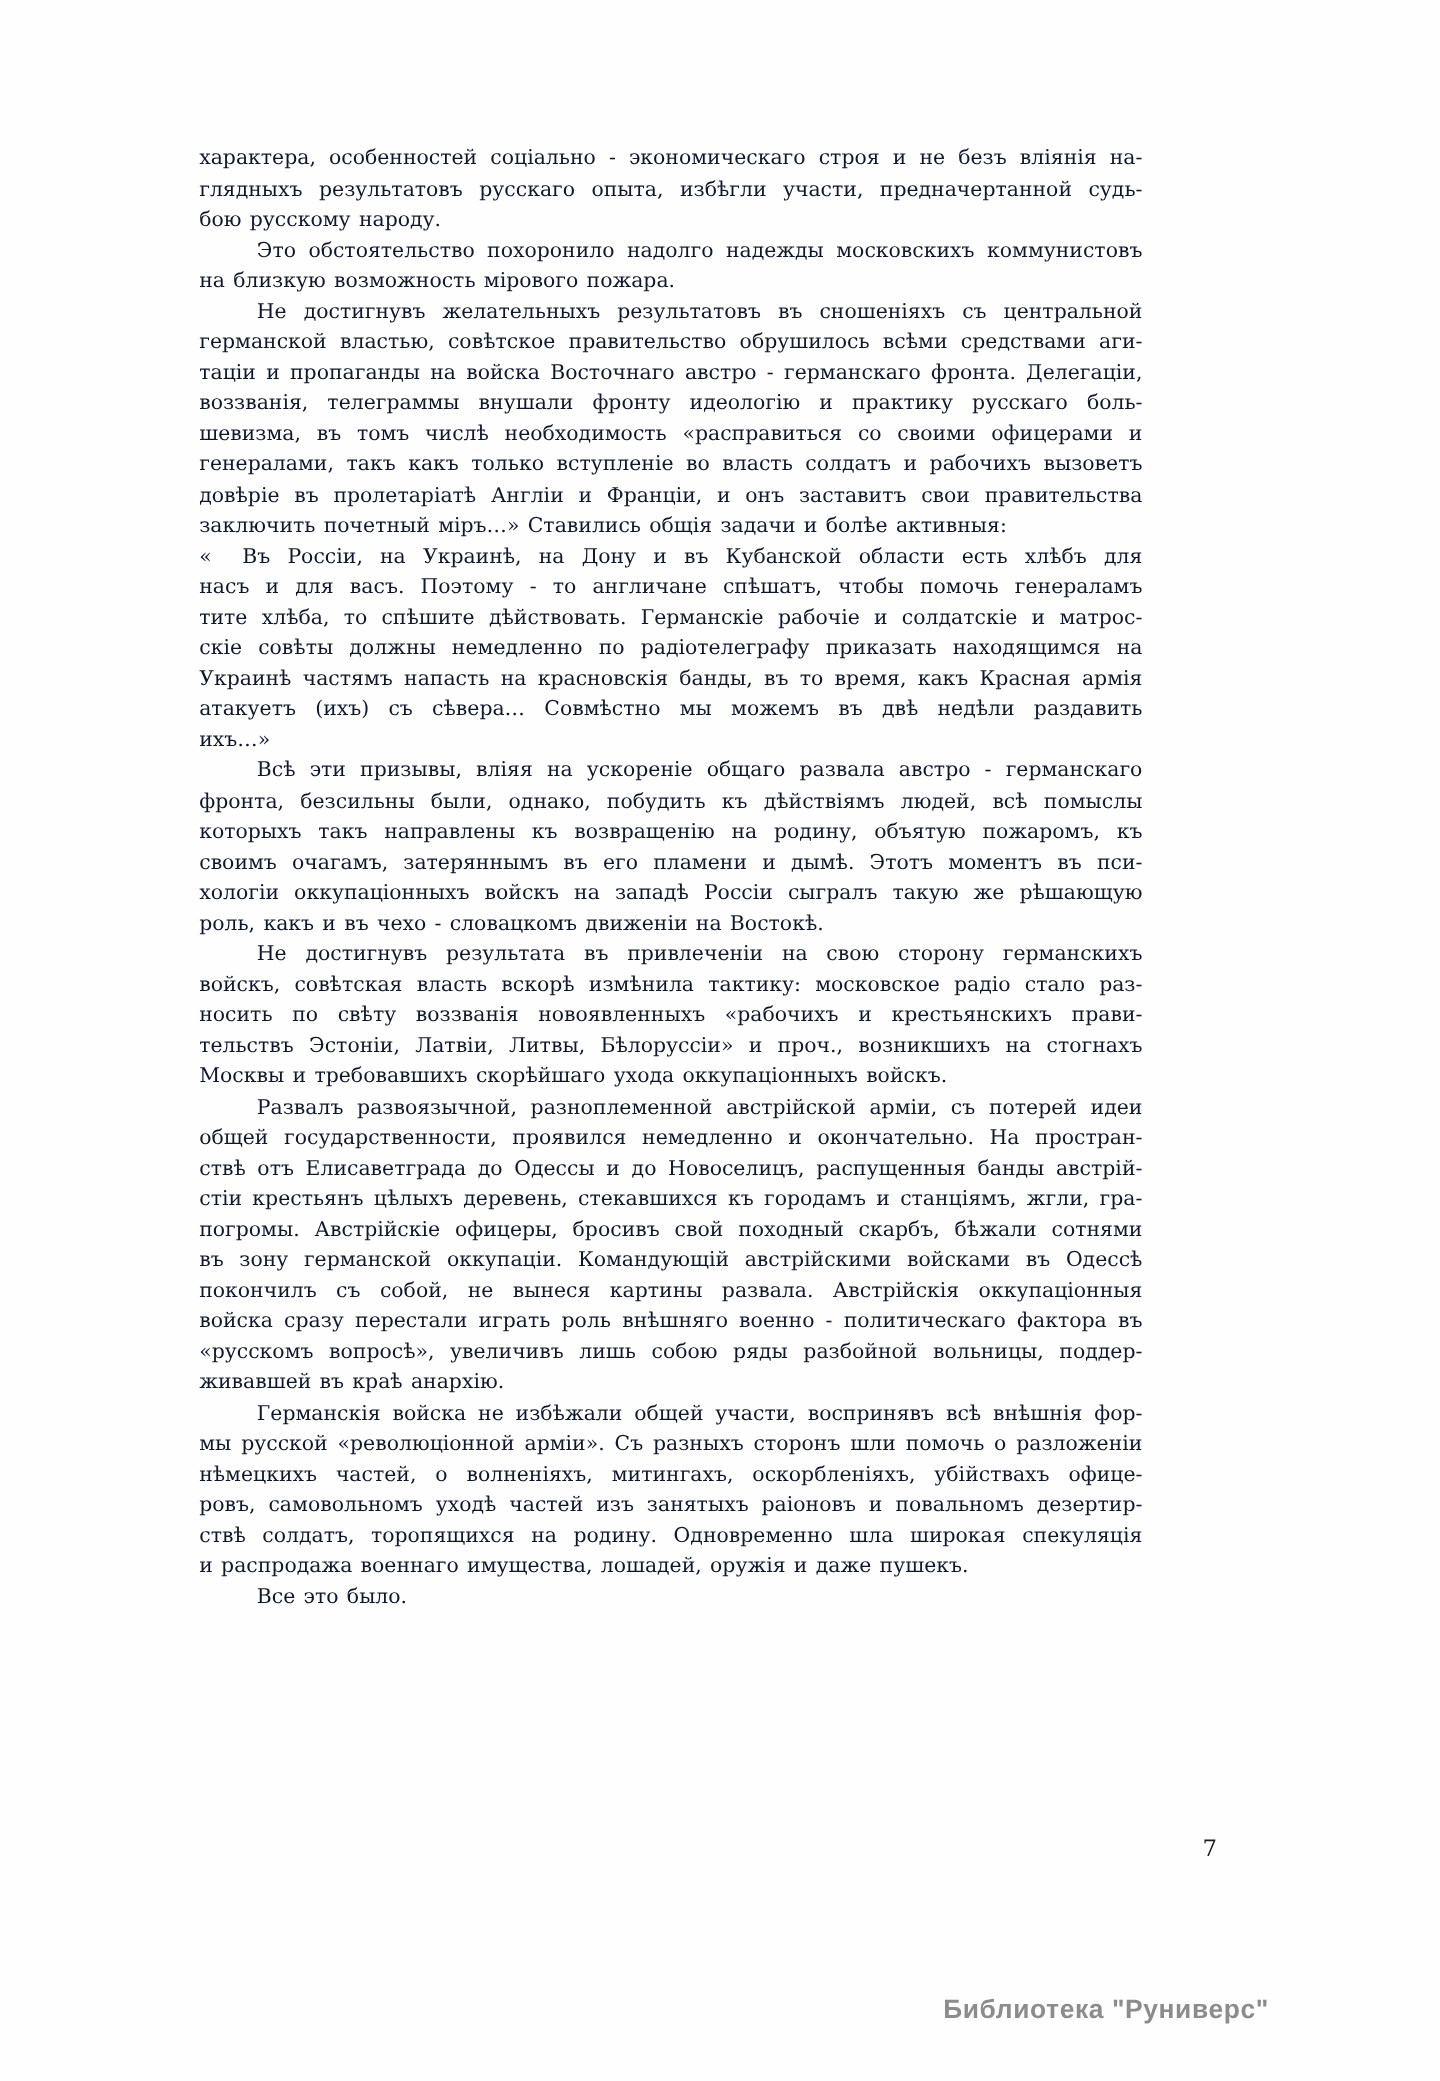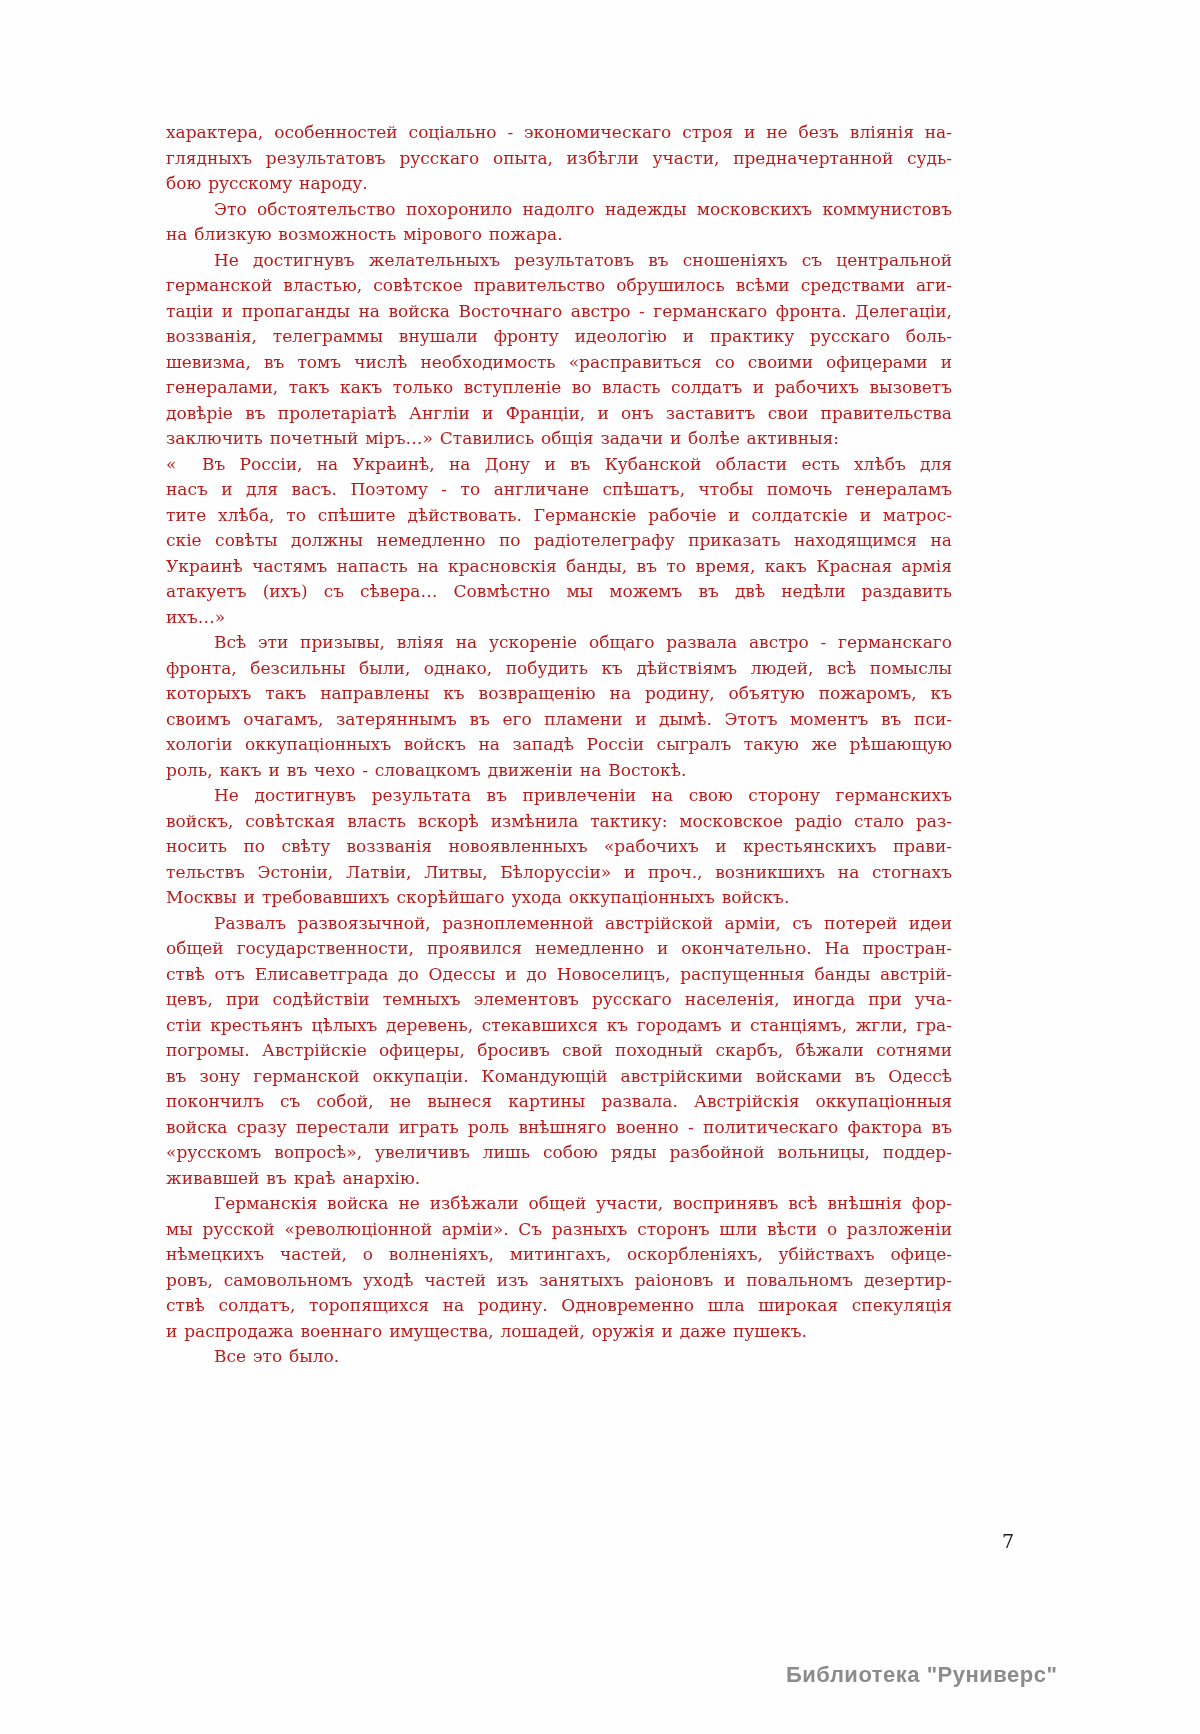--- a/index.html
+++ b/index.html
@@ -11,21 +11,21 @@
     overflow: hidden;
   }
   .page {
     position: absolute; left: 0; top: 0;
     width: 1200px; height: 1734px;
     background: #fefefe;
   }
   .text-block {
     position: absolute;
     left: 166px; top: 120px; width: 786px;
-    color: #b91c1c;
+    color: #0f172a;
     font-size: 17px;
     line-height: 25.5px;
     word-spacing: 1.5px;
   }
   .line {
     text-align: justify;
     text-align-last: justify;
     height: 25.5px;
     overflow: hidden;
     white-space: nowrap;
@@ -90,32 +90,31 @@
         <div class="line first">Не достигнувъ результата въ привлеченіи на свою сторону германскихъ</div>
         <div class="line">войскъ, совѣтская власть вскорѣ измѣнила тактику: московское радіо стало раз-</div>
         <div class="line">носить по свѣту воззванія новоявленныхъ «рабочихъ и крестьянскихъ прави-</div>
         <div class="line">тельствъ Эстоніи, Латвіи, Литвы, Бѣлоруссіи» и проч., возникшихъ на стогнахъ</div>
         <div class="line last">Москвы и требовавшихъ скорѣйшаго ухода оккупаціонныхъ войскъ.</div>
       </div>
       <div class="para">
         <div class="line first">Развалъ развоязычной, разноплеменной австрійской арміи, съ потерей идеи</div>
         <div class="line">общей государственности, проявился немедленно и окончательно. На простран-</div>
         <div class="line">ствѣ отъ Елисаветграда до Одессы и до Новоселицъ, распущенныя банды австрій-</div>
-        <div class="line">цевъ, при содѣйствіи темныхъ элементовъ русскаго населенія, иногда при уча-</div>
         <div class="line">стіи крестьянъ цѣлыхъ деревень, стекавшихся къ городамъ и станціямъ, жгли, гра-</div>
         <div class="line">погромы. Австрійскіе офицеры, бросивъ свой походный скарбъ, бѣжали сотнями</div>
         <div class="line">въ зону германской оккупаціи. Командующій австрійскими войсками въ Одессѣ</div>
         <div class="line">покончилъ съ собой, не вынеся картины развала. Австрійскія оккупаціонныя</div>
         <div class="line">войска сразу перестали играть роль внѣшняго военно - политическаго фактора въ</div>
         <div class="line">«русскомъ вопросѣ», увеличивъ лишь собою ряды разбойной вольницы, поддер-</div>
         <div class="line last">живавшей въ краѣ анархію.</div>
       </div>
       <div class="para">
         <div class="line first">Германскія войска не избѣжали общей участи, воспринявъ всѣ внѣшнія фор-</div>
-        <div class="line">мы русской «революціонной арміи». Съ разныхъ сторонъ шли вѣсти о разложеніи</div>
+        <div class="line">мы русской «революціонной арміи». Съ разныхъ сторонъ шли помочь о разложеніи</div>
         <div class="line">нѣмецкихъ частей, о волненіяхъ, митингахъ, оскорбленіяхъ, убійствахъ офице-</div>
         <div class="line">ровъ, самовольномъ уходѣ частей изъ занятыхъ раіоновъ и повальномъ дезертир-</div>
         <div class="line">ствѣ солдатъ, торопящихся на родину.  Одновременно шла широкая спекуляція</div>
         <div class="line last">и распродажа военнаго имущества, лошадей, оружія и даже пушекъ.</div>
       </div>
       <div class="para">
         <div class="line first last">Все это было.</div>
       </div>
     </div>
   <div class="page-number">7</div>

